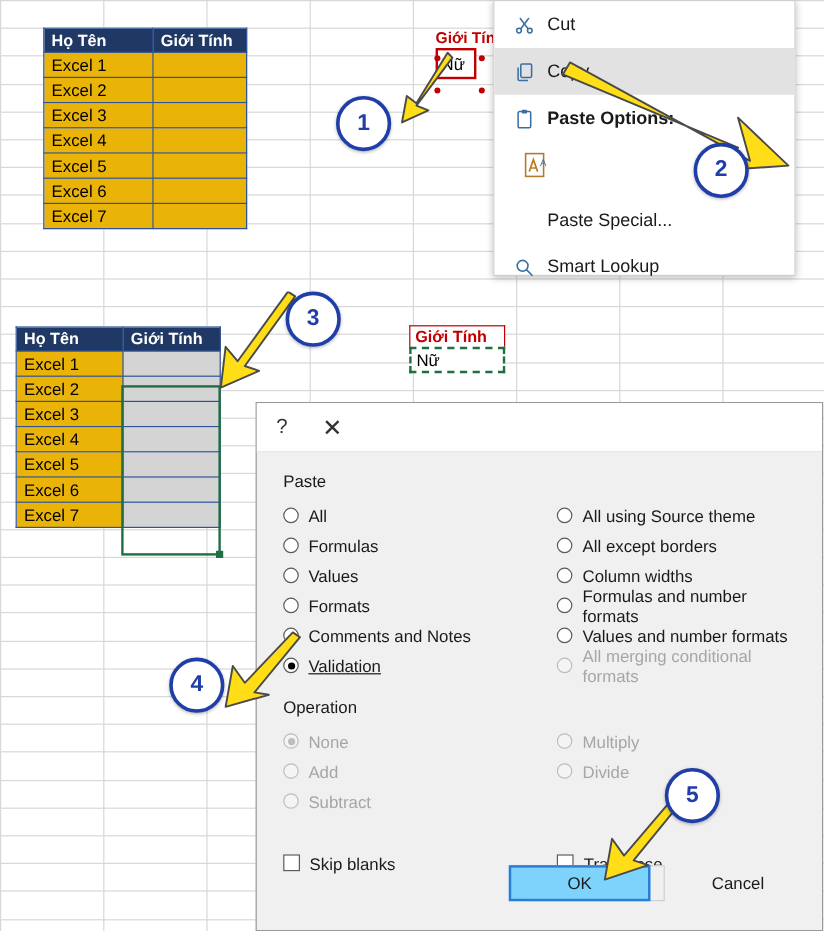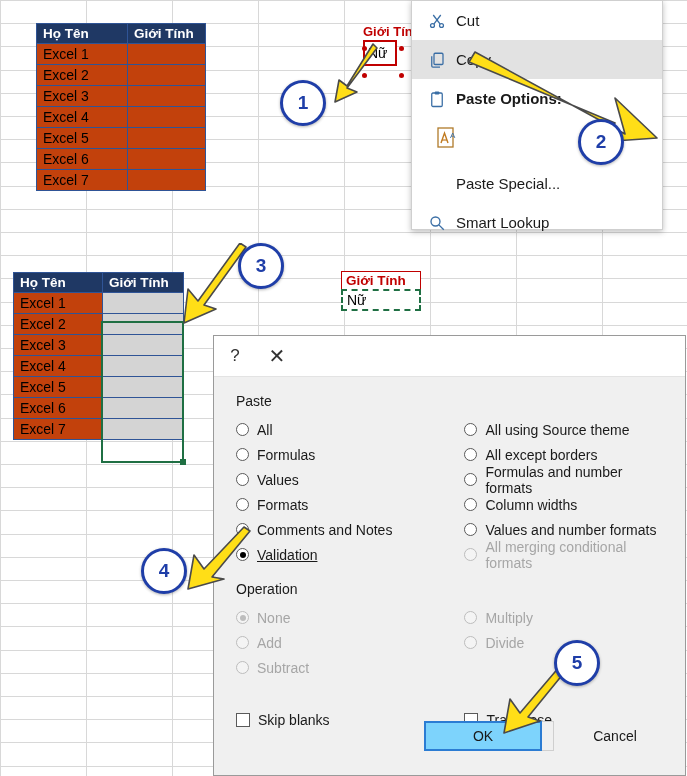--- a/index.html
+++ b/index.html
@@ -22,21 +22,21 @@
   .xltable td,.xltable th{
     border:1px solid #2f5496;
     font-size:14px;
     font-family:"Liberation Sans", sans-serif;
     padding:2px 6px;
     height:20px;
     box-sizing:border-box;
     color:#000;
     text-align:left;
     font-weight:normal;
-    background:#c2410c;
+    background:#eab308;
   }
   .xltable th{
     background:#1f3864;
     color:#ffffff;
     font-weight:bold;
     font-size:13.5px;
   }
   .sel-cell{background:#d4d4d4 !important;}
 
   
@@ -118,21 +118,21 @@
     width:13px;height:13px;border:1px solid #5a5a5a;border-radius:50%;
     background:#fff;margin-right:8px;box-sizing:border-box;position:relative;flex:none;
   }
   .radio.checked::after{
     content:"";position:absolute;left:2.5px;top:2.5px;width:6px;height:6px;
     border-radius:50%;background:#000;
   }
   .radio.dis{border-color:#bdbdbd;background:#f4f4f4;}
   .radio.dis.checked::after{background:#bdbdbd;}
   .uline{text-decoration:underline;}
-  .chk-row{display:flex;align-items:center;font-size:14px;color:#1a1a1a;}
+  .chk-row{display:flex;align-items:flex-start;font-size:14px;color:#1a1a1a;}
   .chk{
     width:14px;height:14px;border:1px solid #5a5a5a;background:#fff;margin-right:8px;
     box-sizing:border-box;flex:none;
   }
   .btn{
     height:30px;border:1px solid #adadad;background:#e1e1e1;font-size:14px;color:#1a1a1a;
     display:flex;align-items:center;justify-content:center;box-sizing:border-box;
   }
   .btn.dis{color:#a0a0a0;background:#f0f0f0;border-color:#cfcfcf;}
   .btn.primary{background:#7dd3fc;border:2px solid #2b7cd3;}
@@ -380,25 +380,25 @@
         <div class="radio-row">
             <span class="radio"></span>
             <span>All using Source theme</span>
           </div>
         <div class="radio-row">
             <span class="radio"></span>
             <span>All except borders</span>
           </div>
         <div class="radio-row">
             <span class="radio"></span>
+            <span>Column widths</span>
+          </div>
+        <div class="radio-row">
+            <span class="radio"></span>
             <span>Formulas and number formats</span>
-          </div>
-        <div class="radio-row">
-            <span class="radio"></span>
-            <span>Column widths</span>
           </div>
         <div class="radio-row">
             <span class="radio"></span>
             <span>Values and number formats</span>
           </div>
         <div class="radio-row disabled">
             <span class="radio dis"></span>
             <span>All merging conditional formats</span>
           </div>
       </div>

